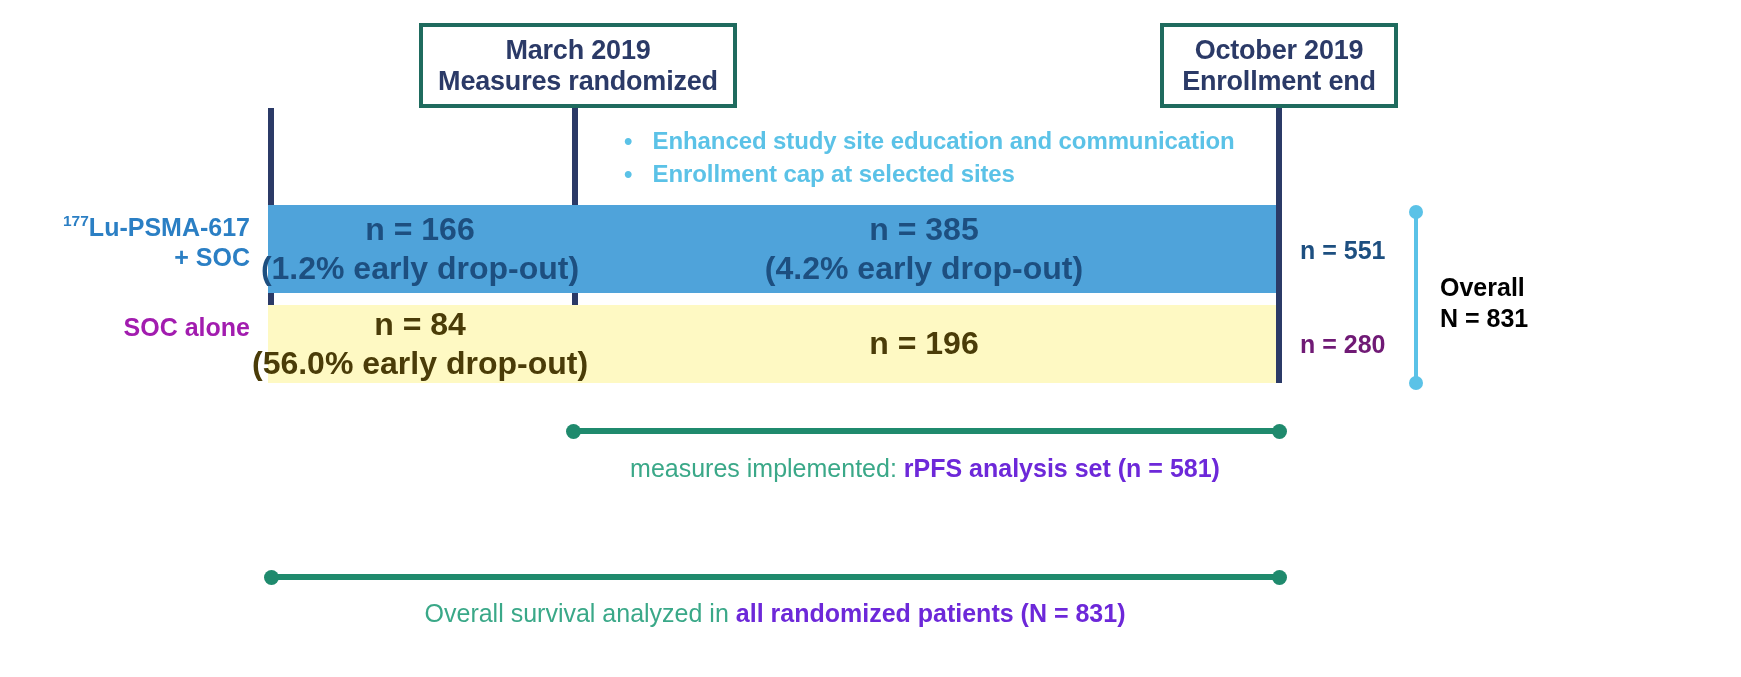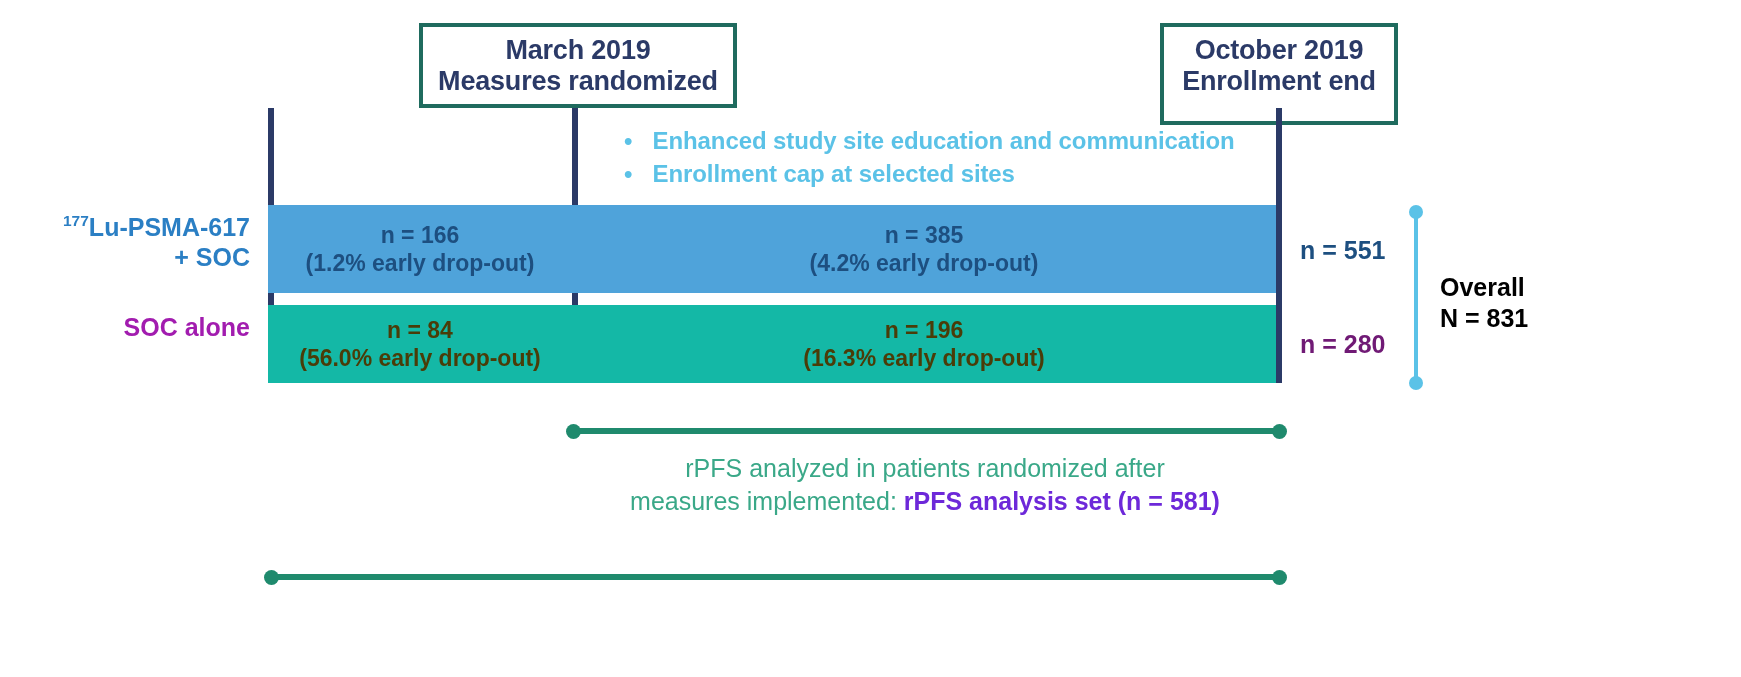--- a/index.html
+++ b/index.html
@@ -79,21 +79,21 @@
   }
   .band-cell {
     position: absolute;
     top: 0;
     height: 100%;
     display: flex;
     flex-direction: column;
     align-items: center;
     justify-content: center;
     font-weight: bold;
-    font-size: 23px;
+    font-size: 32px;
     line-height: 1.22;
     white-space: nowrap;
   }
   .band-cell .cell-n   { display: block; }
   .band-cell .cell-sub { display: block; }
 
   
   .total {
     position: absolute;
     font-weight: bold;
@@ -152,21 +152,21 @@
 <body>
 
 <div id="canvas">
 
 
   <div class="milestone" style="left:419px; top:23px; width:318px; height:85px;">
     <span class="ms-l1">March 2019</span>
     <span class="ms-l2">Measures randomized</span>
   </div>
 
-  <div class="milestone" style="left:1160px; top:23px; width:238px; height:102px;">
+  <div class="milestone" style="left:1160px; top:23px; width:238px; height:85px;">
     <span class="ms-l1">October 2019</span>
     <span class="ms-l2">Enrollment end</span>
   </div>
 
   <div class="vrule" style="left:268px; top:108px; height:275px;"></div>
   <div class="vrule" style="left:572px; top:108px; height:275px;"></div>
   <div class="vrule" style="left:1276px; top:108px; height:275px;"></div>
 
   <div class="bullets" style="left:596px; top:124px;">
     <span class="b-row">
@@ -194,51 +194,54 @@
       <span class="cell-sub">(4.2% early drop-out)</span>
     </div>
   </div>
 
   <div class="total" style="left:1300px; top:236px; color:#1d4f80;">n = 551</div>
 
   <div class="arm-label" style="left:0px; top:312px; width:250px; color:#a21caf;">
     <span>SOC alone</span>
   </div>
 
-  <div class="band" style="left:268px; top:305px; width:1008px; height:78px; background:#14b8a6;">
+  <div class="band" style="left:268px; top:305px; width:1008px; height:78px; background:#fef9c3;">
     <div class="band-cell" style="left:0px; width:304px; color:#4a3c08;">
       <span class="cell-n">n = 84</span>
       <span class="cell-sub">(56.0% early drop-out)</span>
     </div>
     <div class="band-cell" style="left:304px; width:704px; color:#4a3c08;">
       <span class="cell-n">n = 196</span>
-      <span class="cell-sub">(16.3% early drop-out)</span>
     </div>
   </div>
 
   <div class="total" style="left:1300px; top:330px; color:#701a75;">n = 280</div>
 
   <div class="bracket-cap" style="left:1409px; top:205px;"></div>
   <div class="bracket-line" style="left:1414px; top:210px; height:173px;"></div>
   <div class="bracket-cap" style="left:1409px; top:376px;"></div>
 
   <div class="overall-label" style="left:1440px; top:272px;">
     <span>Overall</span>
     <span>N = 831</span>
   </div>
 
   <div class="span-cap" style="left:566px; top:424px;"></div>
   <div class="span-line" style="left:573px; top:428px; width:706px;"></div>
   <div class="span-cap" style="left:1272px; top:424px;"></div>
 
   <div class="span-text" style="left:420px; top:452px; width:1010px;">
-    <span class="st-row">rPFS analyzed in patients randomized after</span>
     <span class="st-row">
       <span>measures implemented: </span><b>rPFS analysis set (n = 581)</b>
     </span>
   </div>
 
   <div class="span-cap" style="left:264px; top:570px;"></div>
   <div class="span-line" style="left:271px; top:574px; width:1008px;"></div>
   <div class="span-cap" style="left:1272px; top:570px;"></div>
 
+  <div class="span-text" style="left:270px; top:597px; width:1010px;">
+    <span class="st-row">
+      <span>Overall survival analyzed in </span><b>all randomized patients (N = 831)</b>
+    </span>
+  </div>
 
 </div>
 
 </body></html>

